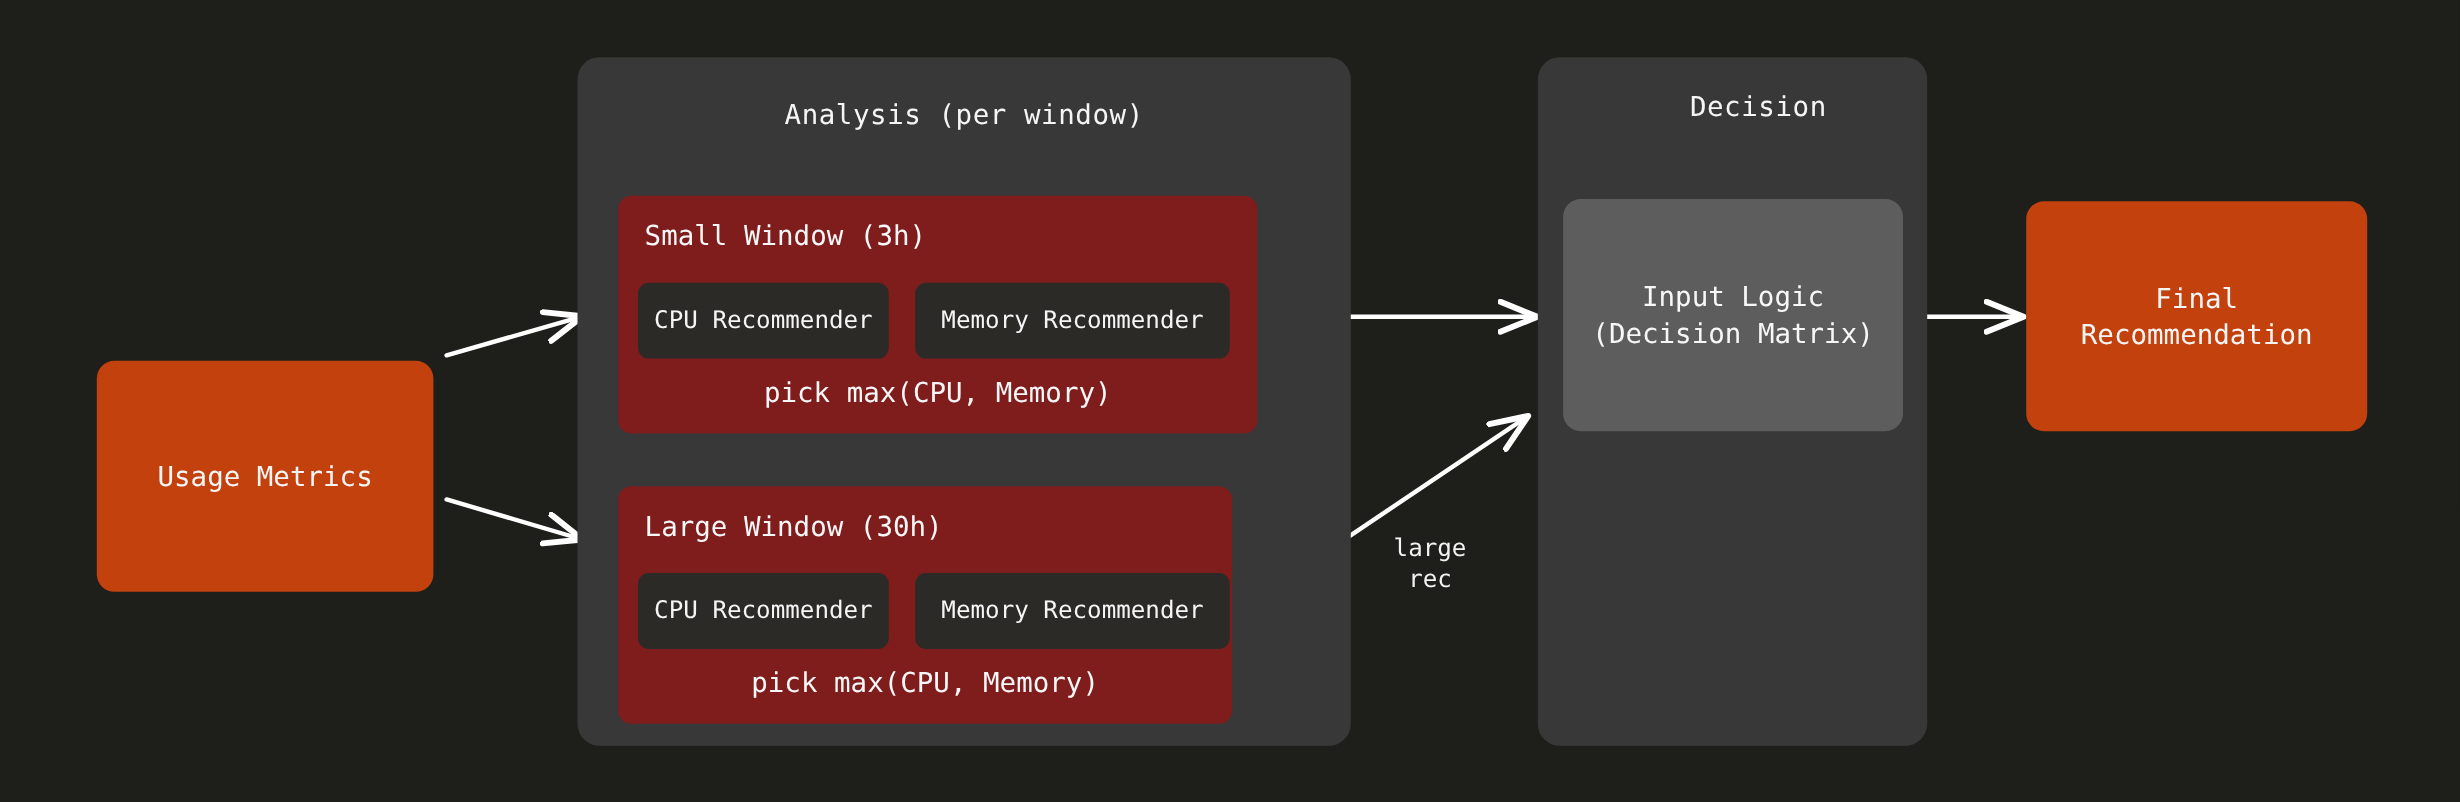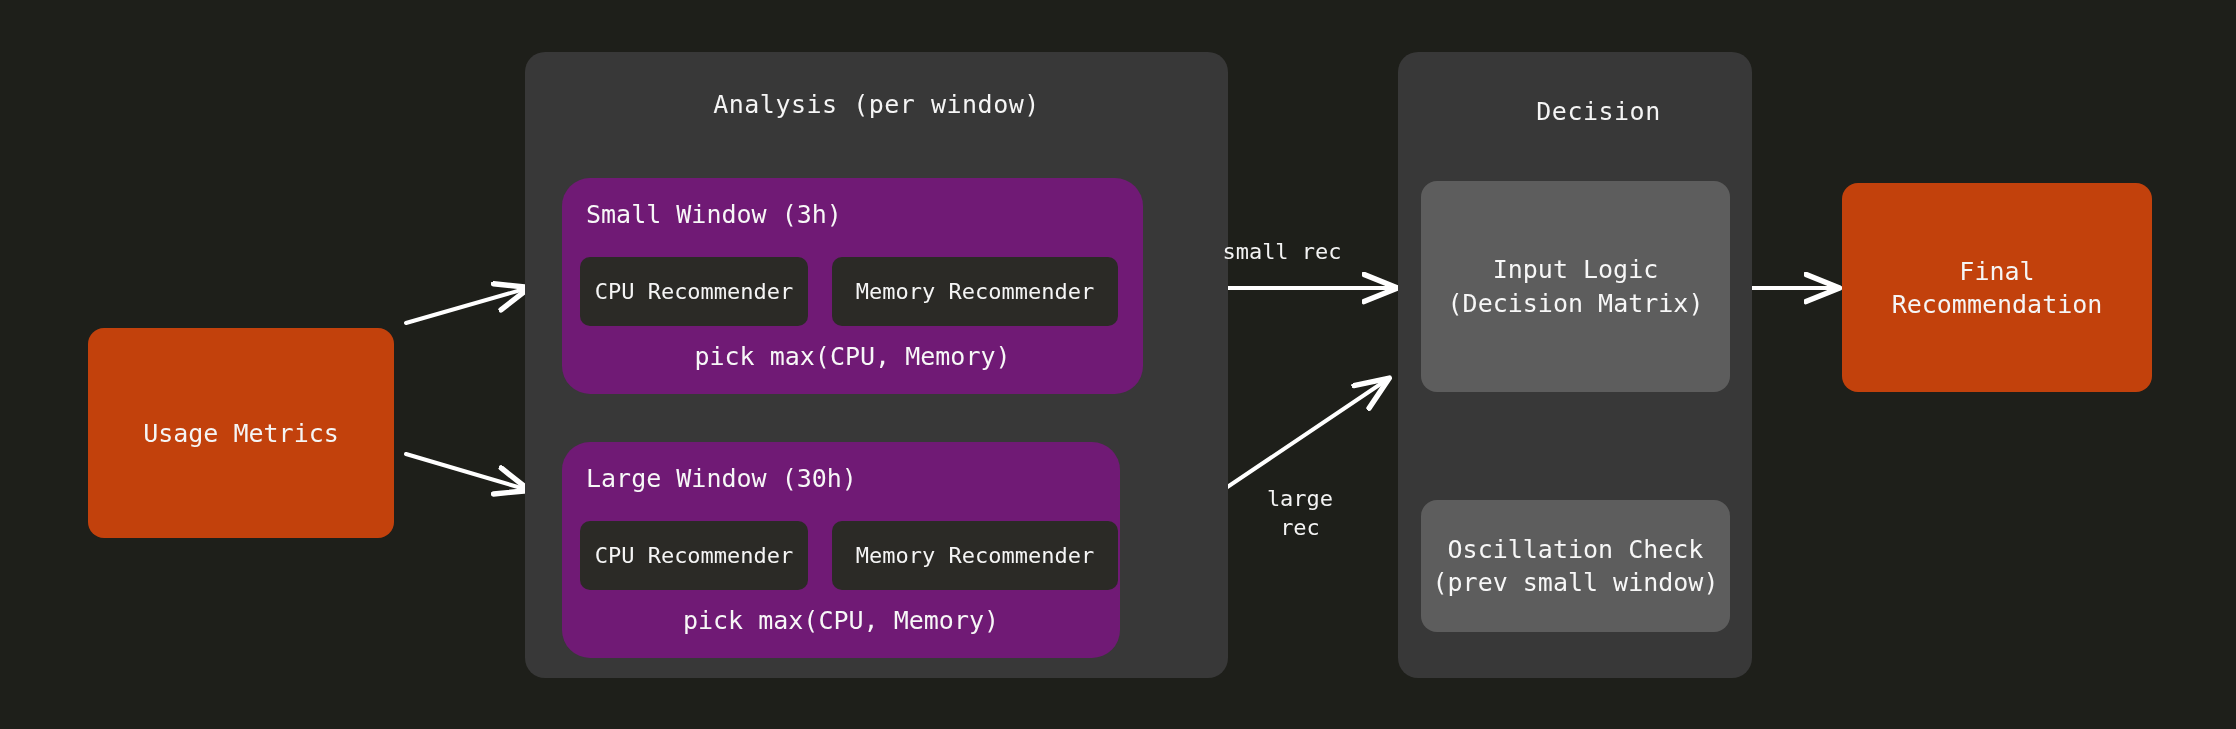--- a/index.html
+++ b/index.html
@@ -45,22 +45,22 @@
     justify-content: center;
     text-align: center;
     font-size: 25px;
     line-height: 1.32;
     color: #f5f5f5;
     white-space: pre-line;
   }
 
   
   .card-light {
-    background: #701a75;
-    border-radius: 28px;
+    background: #7f1d1d;
+    border-radius: 12px;
   }
   .card-light-centered {
     background: #5d5d5d;
     border-radius: 16px;
     display: flex;
     align-items: center;
     justify-content: center;
     text-align: center;
     font-size: 25px;
     line-height: 1.34;
@@ -184,30 +184,27 @@
       <div class="chip" style="left:18px; top:79px; width:228px; height:69px;">CPU Recommender</div>
 
       <div class="chip" style="left:270px; top:79px; width:286px; height:69px;">Memory Recommender</div>
 
       <div class="card-footer" style="top:164px;">pick max(CPU, Memory)</div>
     </div>
   </div>
 
   <div class="group-panel abs" style="left:1398px; top:52px; width:354px; height:626px;">
 
-    <div class="group-title" style="top:45px;padding-left:47px;">Decision</div>
+    <div class="group-title" style="top:30px;padding-left:47px;">Decision</div>
 
     <div class="card-light-centered abs" style="left:23px; top:129px; width:309px; height:211px;">Input Logic
 (Decision Matrix)</div>
 
-    <div class="card-light-centered abs" style="left:23px; top:448px; width:309px; height:132px;">Oscillation Check
-(prev small window)</div>
   </div>
 
   <div class="node-dark abs" style="left:1842px; top:183px; width:310px; height:209px;">Final
 Recommendation</div>
 
-  <div class="edge-label" style="left:1168px; top:238px; width:228px;">small rec</div>
 
   <div class="edge-label" style="left:1220px; top:485px; width:160px;">large
 rec</div>
 
 </div>
 
 </body></html>

